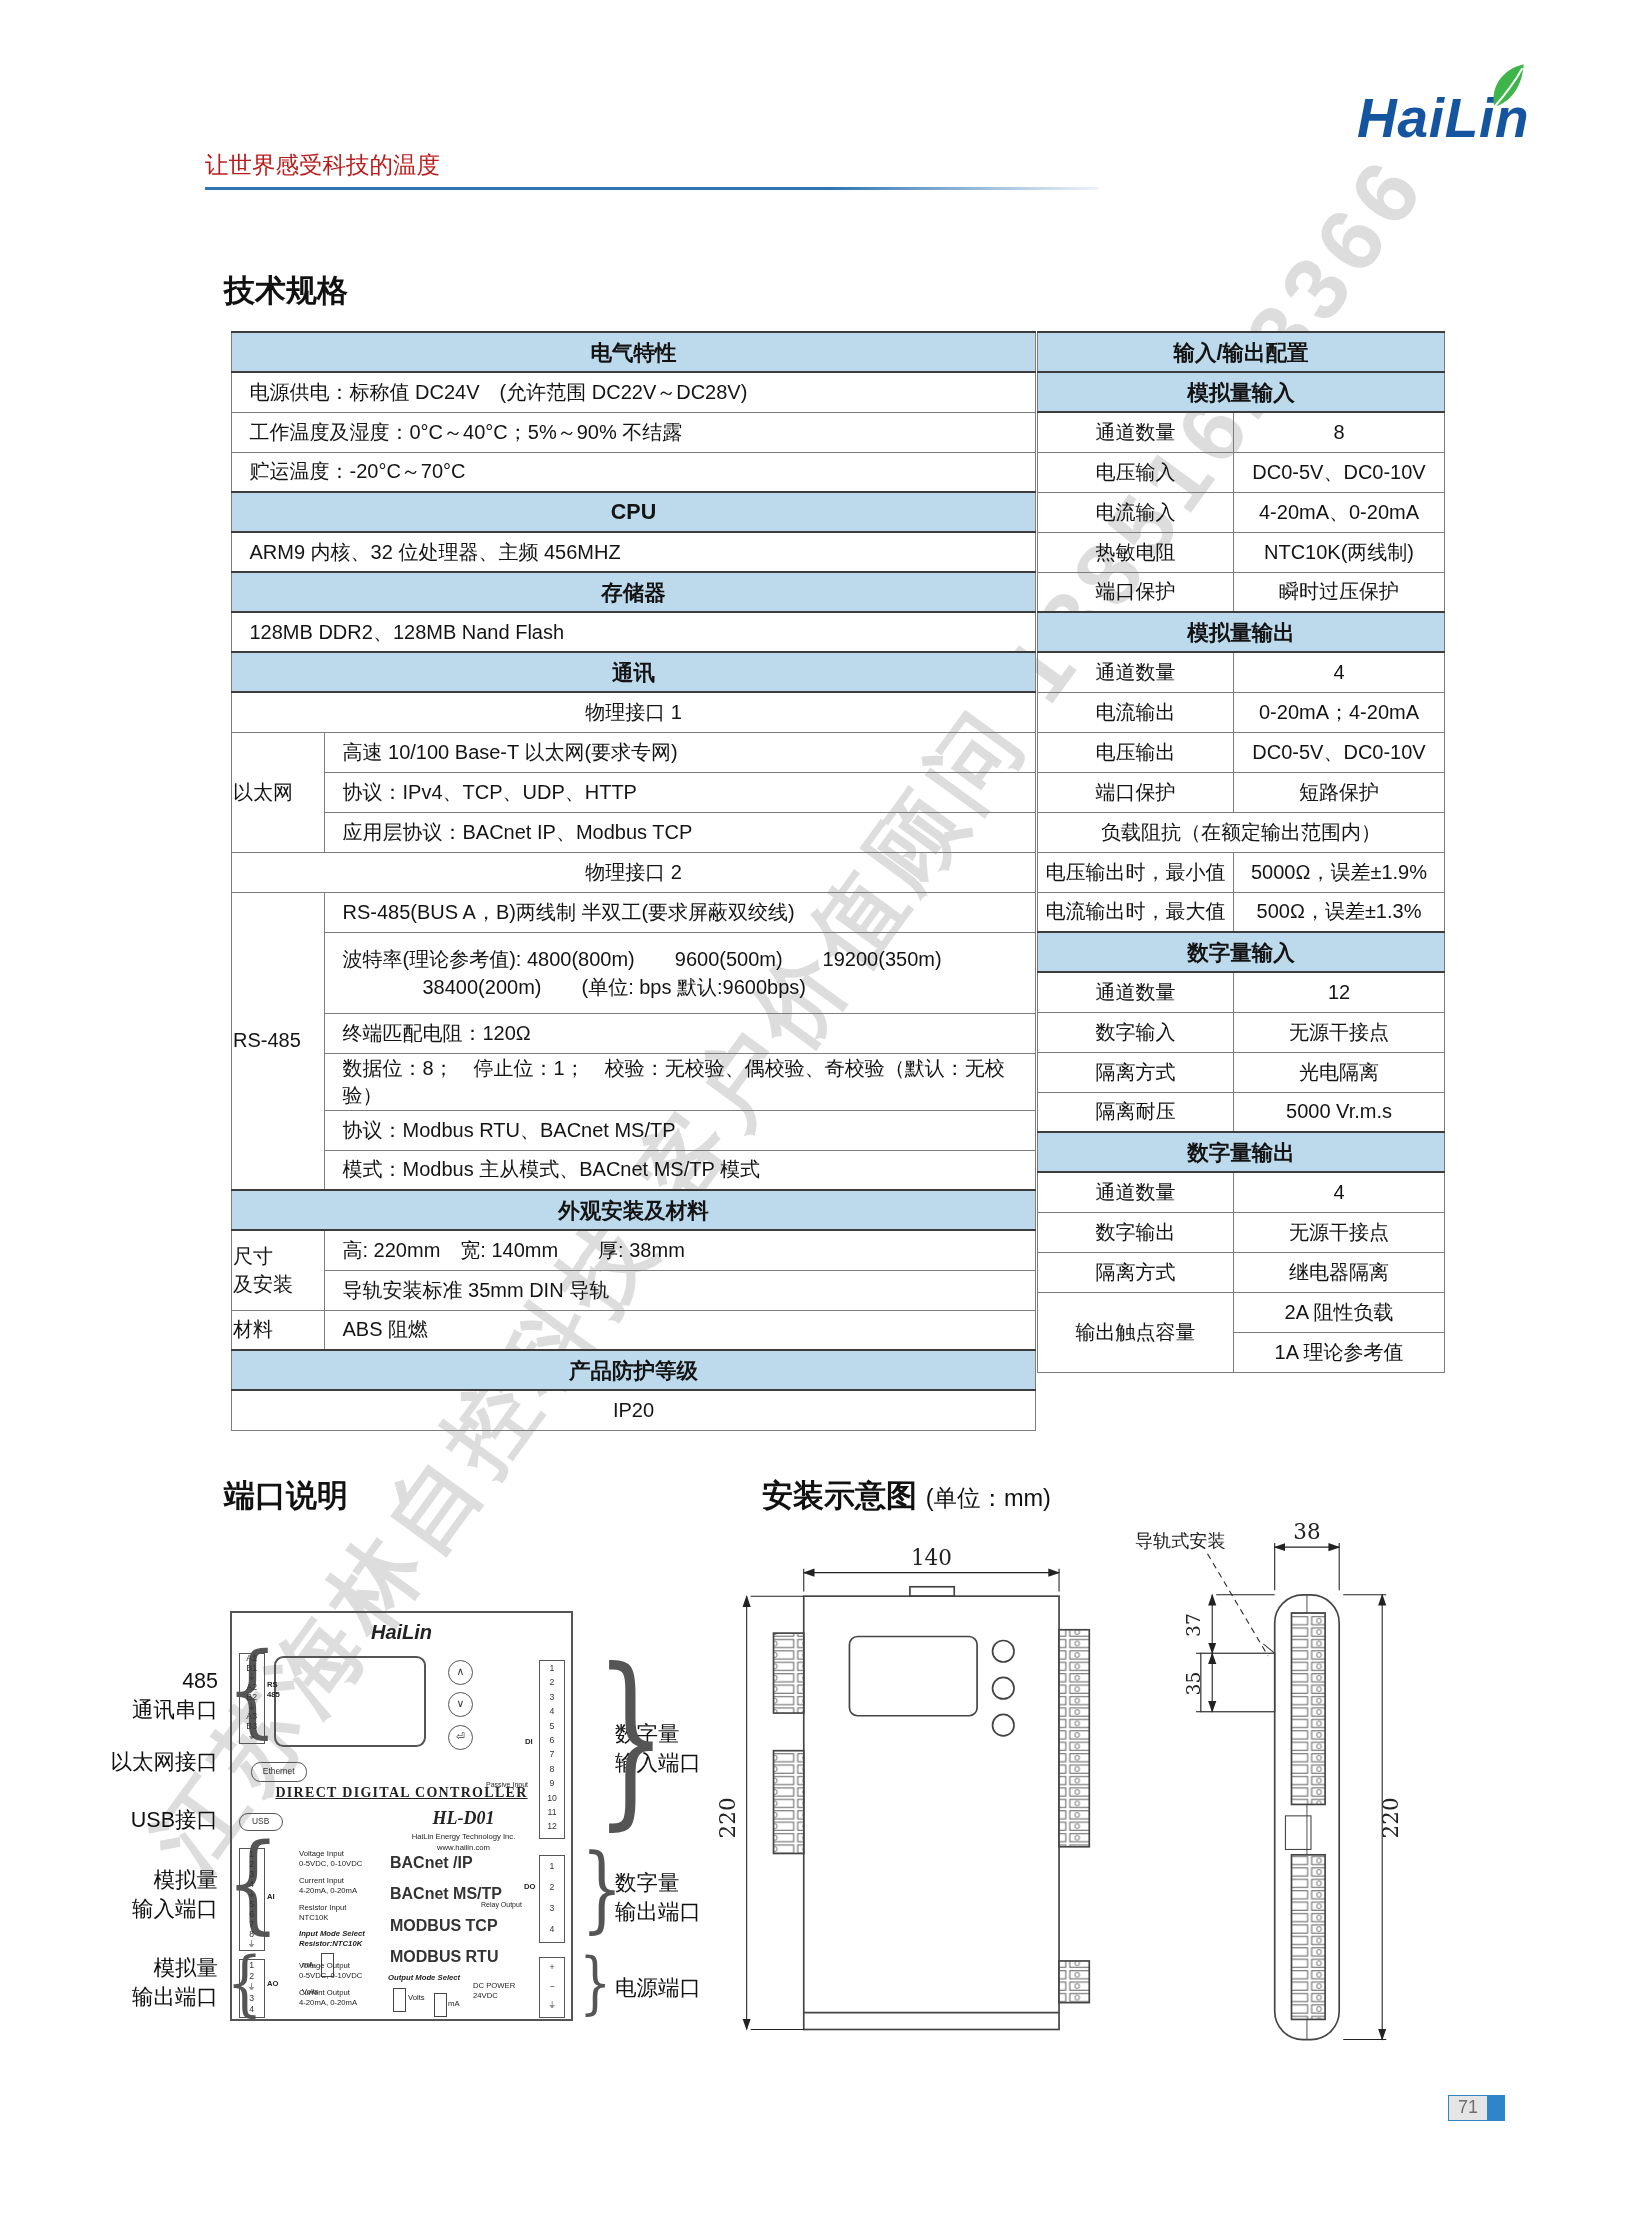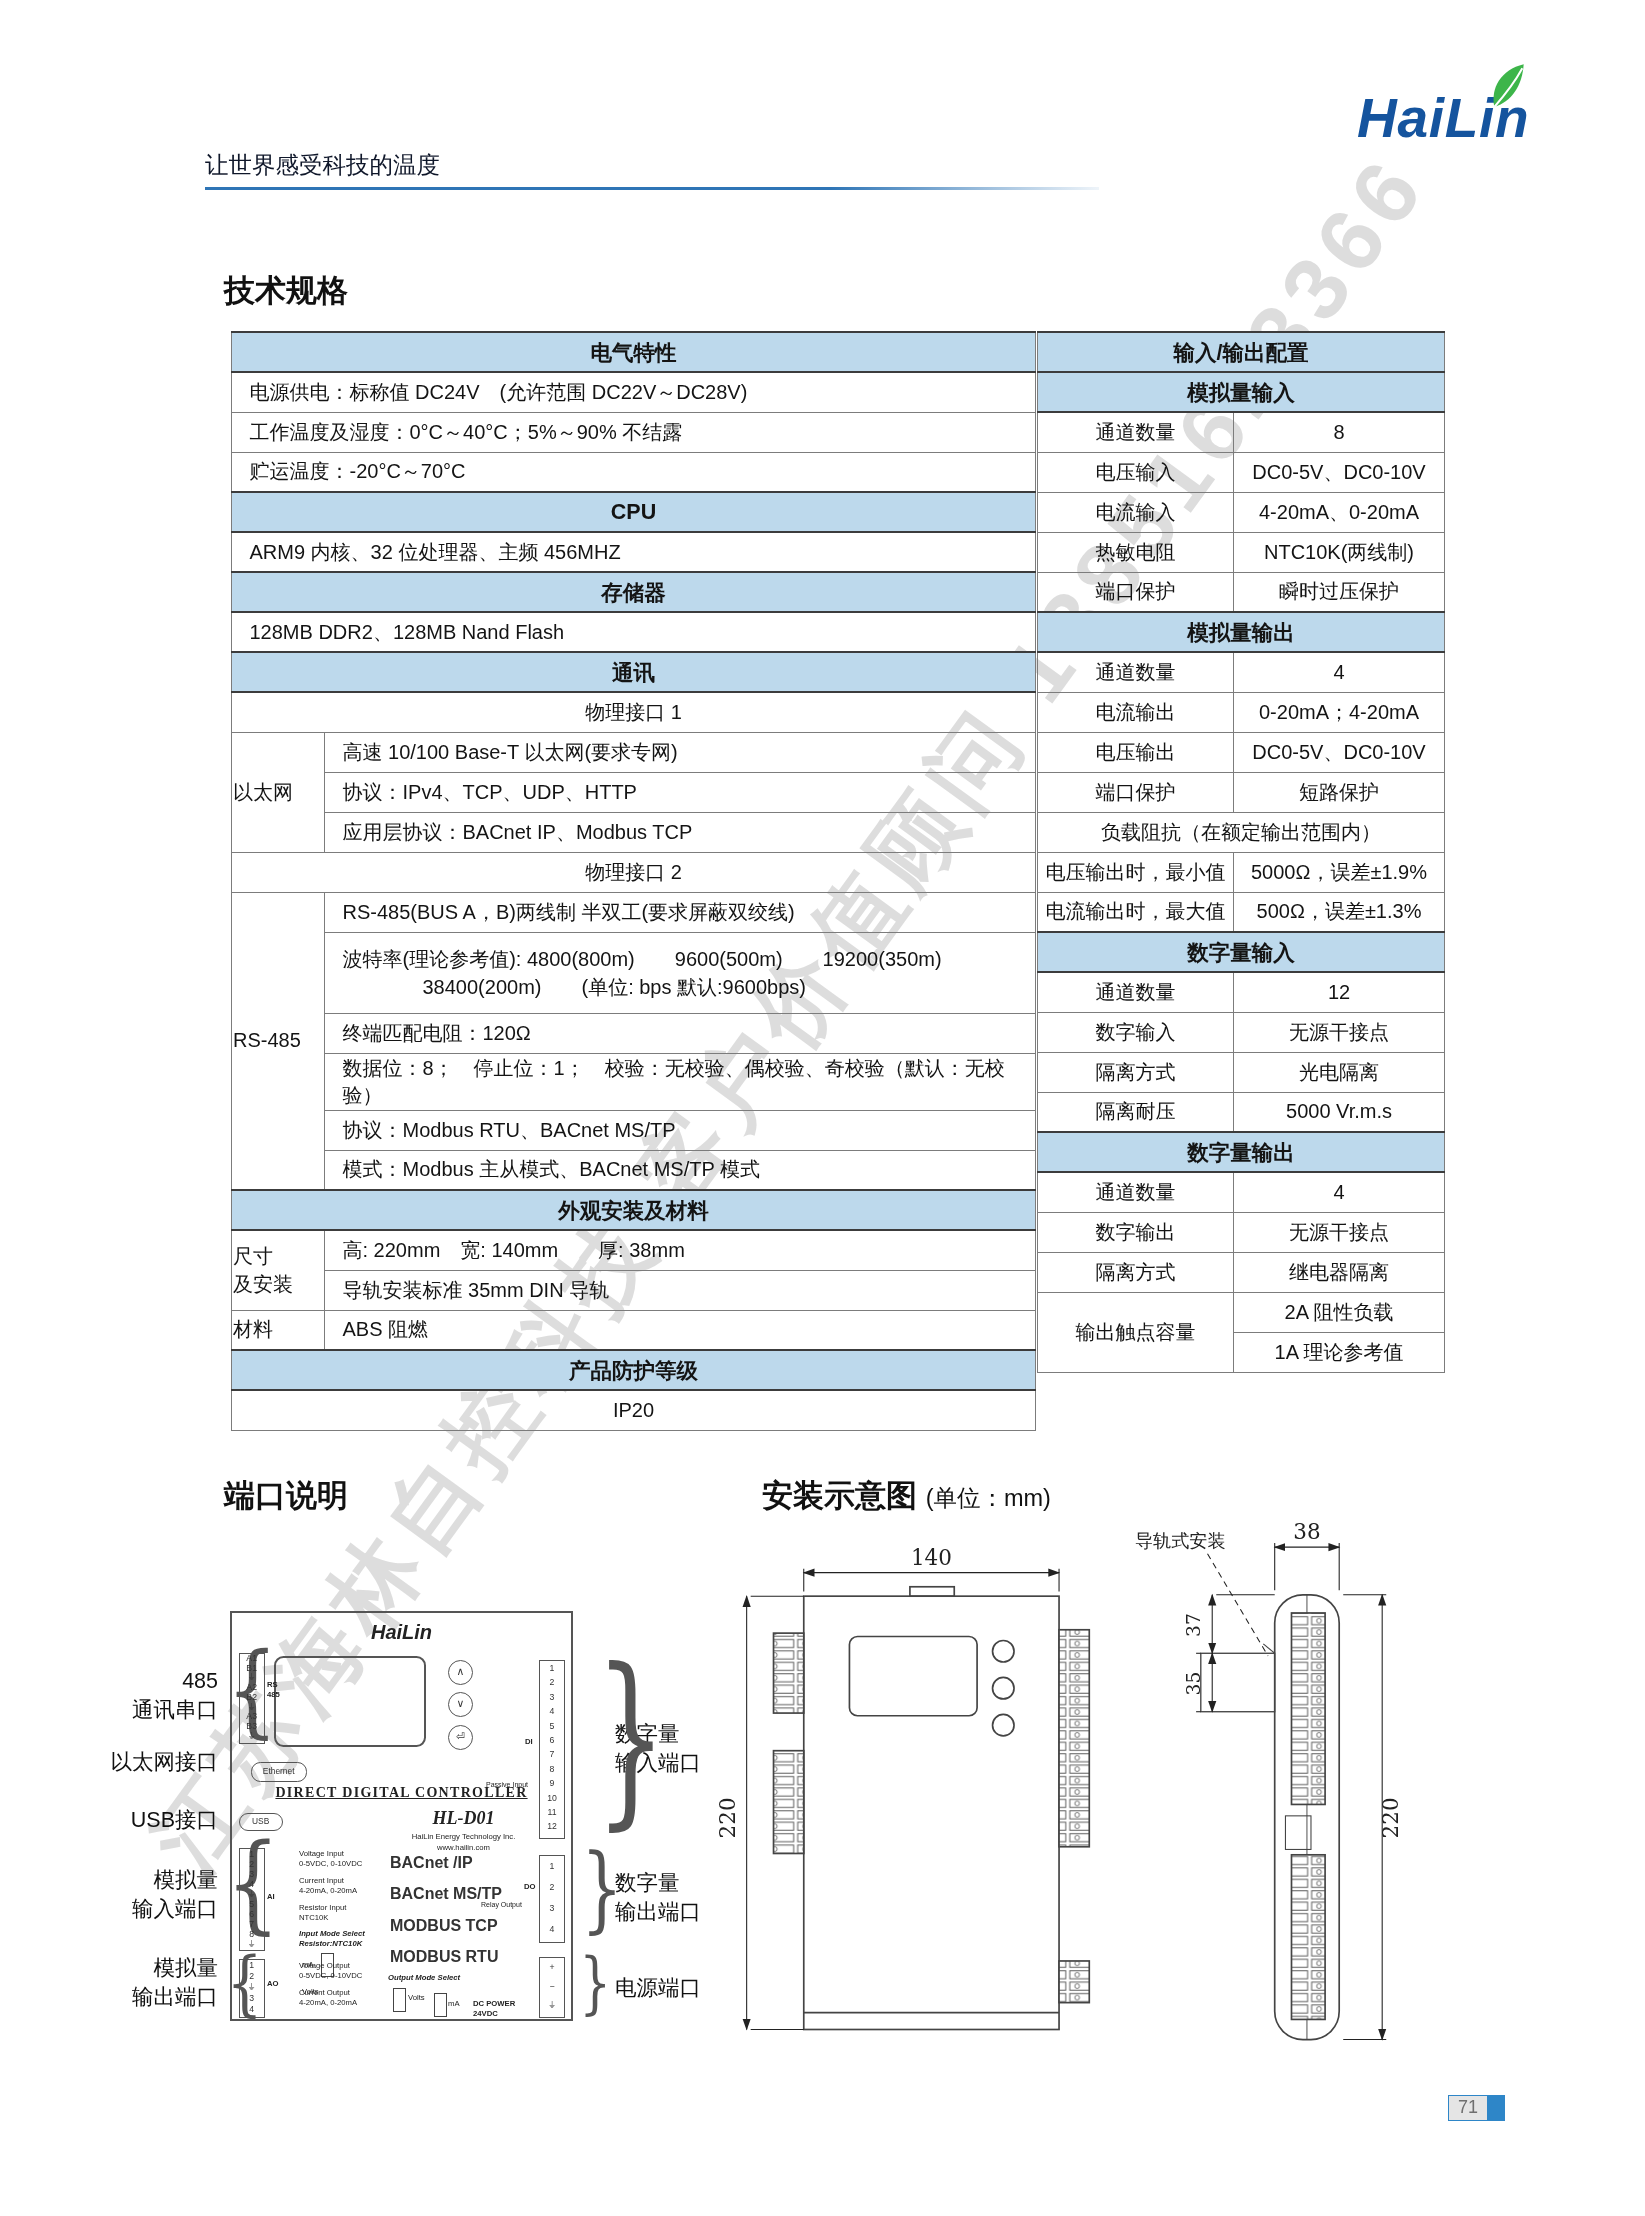--- a/index.html
+++ b/index.html
@@ -5,21 +5,21 @@
   html,body { margin:0; padding:0; background:#fff; }
   .page { position:relative; width:1645px; height:2216px; background:#ffffff; overflow:hidden;
           font-family:"Liberation Sans", sans-serif; color:#1a1a1a; }
 
   
   .wm { position:absolute; left:175px; top:1800px; z-index:0; white-space:nowrap;
         font-size:89px; letter-spacing:9.4px; color:rgba(165,165,165,0.38); font-weight:700;
         transform:rotate(-54deg); transform-origin:left center; pointer-events:none; }
 
   
-  .tagline { position:absolute; left:205px; top:149px; font-size:23.5px; color:#0f172a; z-index:2; }
+  .tagline { position:absolute; left:205px; top:149px; font-size:23.5px; color:#b91c1c; z-index:2; }
   .hr-blue { position:absolute; left:205px; top:187px; width:894px; height:2.7px; z-index:2;
              background:linear-gradient(90deg,#2e75b6 0%,#2e75b6 70%,rgba(46,117,182,0.08) 100%); }
   .logo { position:absolute; left:1357px; top:86px; z-index:2; }
   .logo .logo-text { font-size:55px; font-weight:bold; font-style:italic; color:#15549e; letter-spacing:0.7px;
                      font-family:"Liberation Sans", sans-serif; }
   .logo svg { position:absolute; right:-4px; top:-23px; }
 
   
   .sec-title { position:absolute; font-size:31px; font-weight:bold; color:#111; z-index:2; }
   .unit-note { font-size:23.5px; font-weight:normal; }
@@ -399,21 +399,21 @@
 0-5VDC, 0-10VDC</div>
     <div class="abs tiny" style="left:67px; top:375px; width:84px;">Current Output
 4-20mA, 0-20mA</div>
 
     <div class="abs tiny" style="left:156px; top:360px; font-style:italic; font-weight:bold;">Output Mode Select</div>
     <div class="jump" style="left:161px; top:375px;"></div>
     <div class="abs tiny" style="left:176px; top:380px;">Volts</div>
     <div class="jump" style="left:202px; top:380px;"></div>
     <div class="abs tiny" style="left:216px; top:386px;">mA</div>
 
-    <div class="abs tiny" style="left:241px; top:386px; font-weight:bold;">DC POWER
+    <div class="abs tiny" style="left:241px; top:368px; font-weight:normal;">DC POWER
 24VDC</div>
     <div class="abs term" style="left:307px; top:344px; width:24px; height:59px; line-height:19px;">+
 −
 ⏚</div>
   </div>
 
   <div class="sec-title" style="left:762px; top:1475px;">
     <span>安装示意图</span>
     <span class="unit-note">(单位：mm)</span>
   </div>

